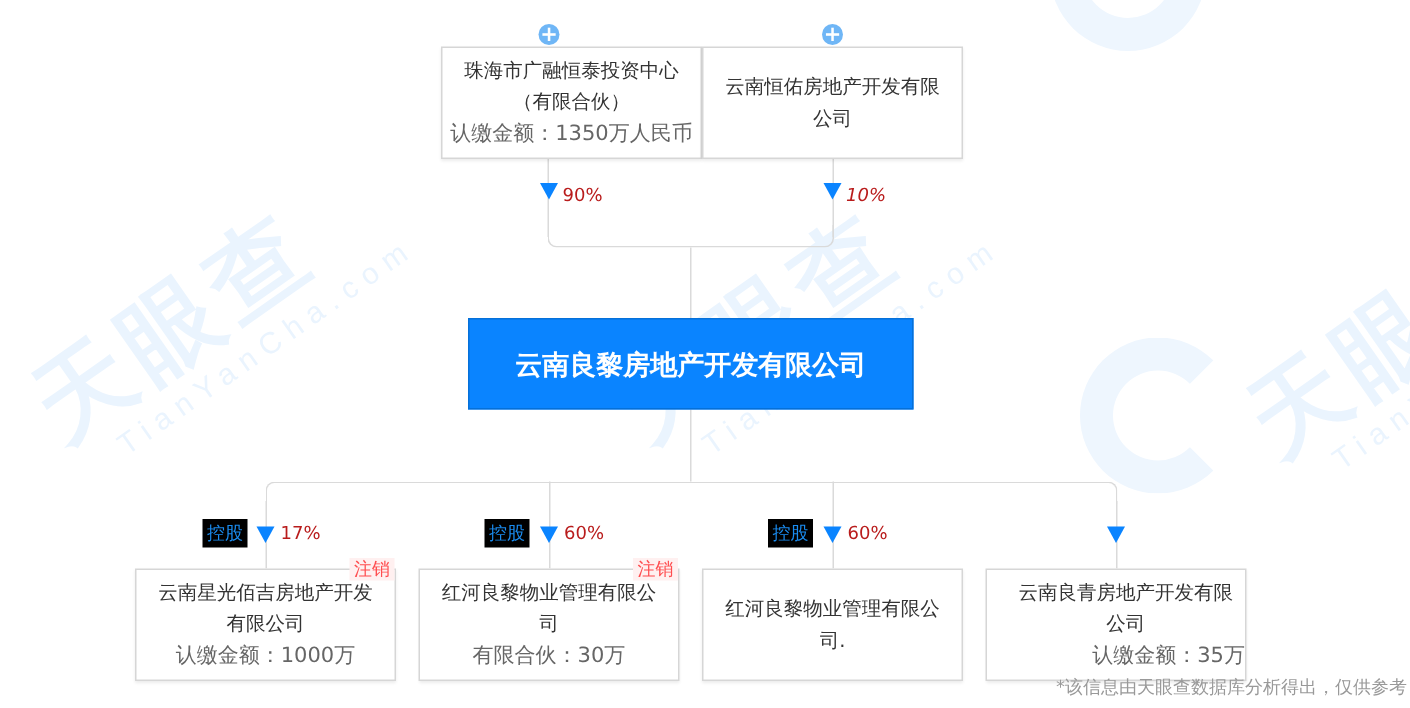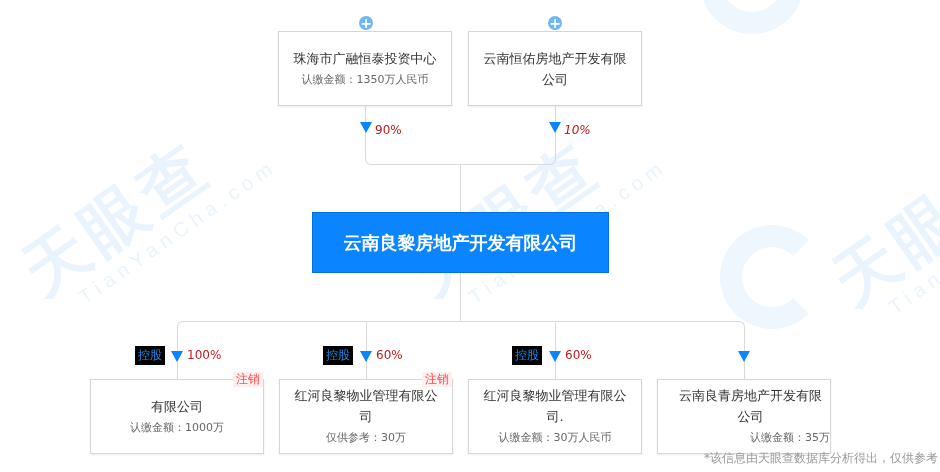--- a/index.html
+++ b/index.html
@@ -16,21 +16,21 @@
   .line { position:absolute; background:#dadada; }
   .elbow { position:absolute; border:1px solid #dadada; pointer-events:none; }
   .box {
     position:absolute; width:174px; height:75px; box-sizing:border-box;
     border:1px solid #d6d6d6; background:#fff;
     display:flex; flex-direction:column; align-items:center; justify-content:center;
     text-align:center; font-size:13px; line-height:21px; color:#333;
     box-shadow:0 1px 2px rgba(0,0,0,0.08);
   }
   .box .name { padding:0 8px; }
-  .box .amount { color:#666; font-size:11px; }
+  .box .amount { color:#666; font-size:14px; }
   .center-box {
     position:absolute; left:312px; top:212px; width:297px; height:61px; box-sizing:border-box;
     background:#0a84ff; border:1px solid #0570d9;
     color:#fff; font-size:18px; font-weight:bold;
     display:flex; align-items:center; justify-content:center;
   }
   .plus {
     position:absolute; width:14px; height:14px; border-radius:50%; background:#6fb6f6;
     color:#fff; font-size:14px; line-height:14px; text-align:center; font-weight:bold;
   }
@@ -71,23 +71,24 @@
 <div class="line" style="left:460px; top:165px; width:1px; height:47px;"></div>
 
 <div class="line" style="left:460px; top:273px; width:1px; height:48px;"></div>
 <div class="elbow" style="left:177px; top:321px; width:566px; height:14px; border-bottom:none; border-radius:6px 6px 0 0;"></div>
 <div class="line" style="left:177px; top:334px; width:1px; height:45px;"></div>
 <div class="line" style="left:366px; top:321px; width:1px; height:58px;"></div>
 <div class="line" style="left:555px; top:321px; width:1px; height:58px;"></div>
 <div class="line" style="left:744px; top:334px; width:1px; height:45px;"></div>
 
 <div class="plus" style="left:359px; top:16px;"><span>+</span></div>
-<div class="box" style="left:278px; top:31px;">
+<div class="box" style="left:294px; top:31px;">
   <div class="name">
     <div>珠海市广融恒泰投资中心</div>
+    <div>（有限合伙）</div>
   </div>
   <div class="amount">认缴金额：1350万人民币</div>
 </div>
 <div class="arrow" style="left:360px; top:122px;"></div>
 <div class="pct" style="left:375px; top:123px;">90%</div>
 
 <div class="plus" style="left:548px; top:16px;"><span>+</span></div>
 <div class="box" style="left:468px; top:31px;">
   <div class="name">
     <div>云南恒佑房地产开发有限</div>
@@ -96,50 +97,50 @@
 </div>
 <div class="arrow" style="left:549px; top:122px;"></div>
 <div class="pct" style="left:564px; top:123px;font-style:italic;">10%</div>
 
 <div class="center-box">
   <span>云南良黎房地产开发有限公司</span>
 </div>
 
 <div class="tag-hold" style="left:135px; top:346px;">控股</div>
 <div class="arrow" style="left:171px; top:351px;"></div>
-<div class="pct" style="left:187px; top:348px;">100%</div>
+<div class="pct" style="left:187px; top:348px;">17%</div>
 <div class="box" style="left:90px; top:379px;">
   <div class="name">
+    <div>云南星光佰吉房地产开发</div>
     <div>有限公司</div>
   </div>
   <div class="amount">认缴金额：1000万</div>
 </div>
 <div class="tag-cancel" style="left:233px; top:372px;">注销</div>
 
 <div class="tag-hold" style="left:323px; top:346px;">控股</div>
 <div class="arrow" style="left:360px; top:351px;"></div>
 <div class="pct" style="left:376px; top:348px;">60%</div>
 <div class="box" style="left:279px; top:379px;">
   <div class="name">
     <div>红河良黎物业管理有限公</div>
     <div>司</div>
   </div>
-  <div class="amount">仅供参考：30万</div>
+  <div class="amount">有限合伙：30万</div>
 </div>
 <div class="tag-cancel" style="left:422px; top:372px;">注销</div>
 
 <div class="tag-hold" style="left:512px; top:346px;">控股</div>
 <div class="arrow" style="left:549px; top:351px;"></div>
 <div class="pct" style="left:565px; top:348px;">60%</div>
 <div class="box" style="left:468px; top:379px;">
   <div class="name">
     <div>红河良黎物业管理有限公</div>
     <div>司.</div>
   </div>
-  <div class="amount">认缴金额：30万人民币</div>
 </div>
 
 <div class="arrow" style="left:738px; top:351px;"></div>
 <div class="pct" style="left:754px; top:348px;margin-top:32px;">3.5%</div>
 <div class="box" style="left:657px; top:379px;align-items:flex-end;">
   <div class="name">
     <div>云南良青房地产开发有限</div>
     <div>公司</div>
   </div>
   <div class="amount">认缴金额：35万</div>

